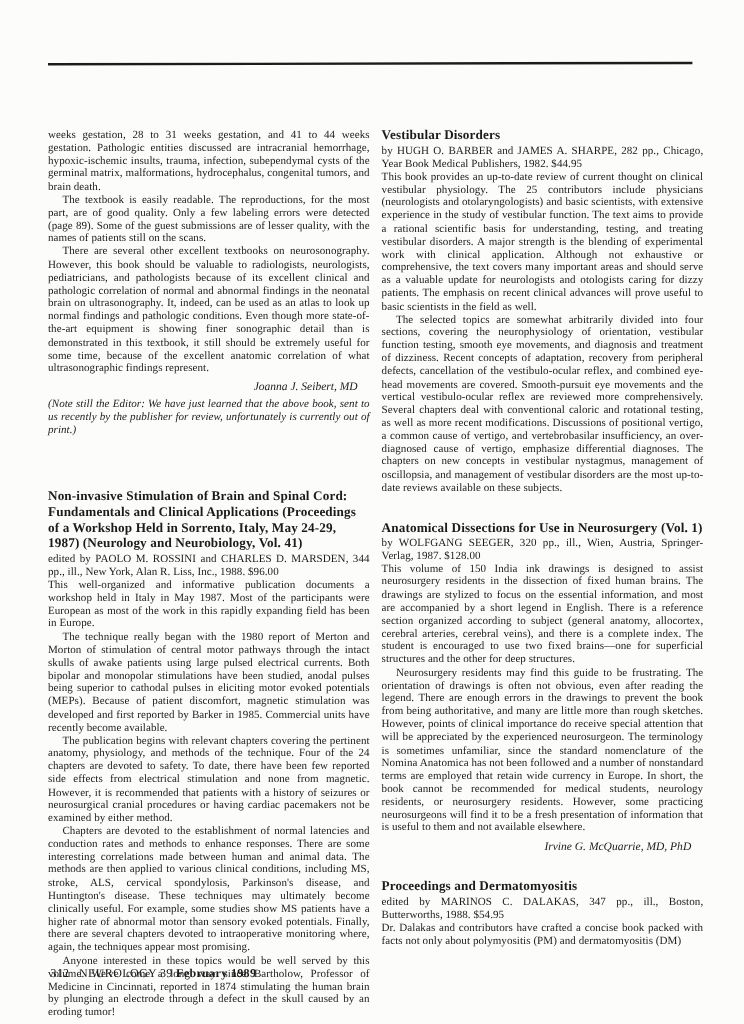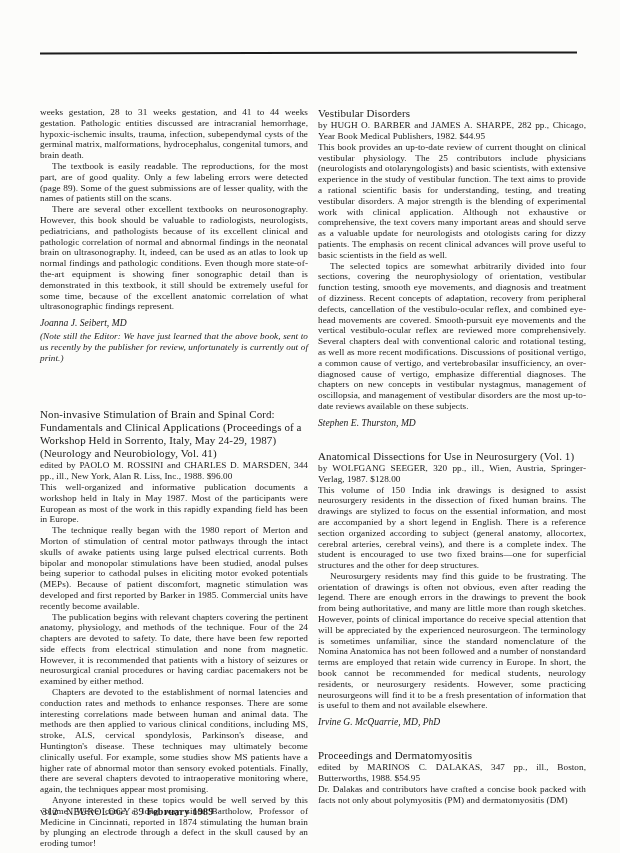--- a/index.html
+++ b/index.html
@@ -20,28 +20,28 @@
     position: absolute; top: 107px; left: 40px; width: 546px;
     display: flex; gap: 10px;
   }
   .col { width: 268px; }
   p.body {
     margin: 0; font-size: 9.2px; line-height: 10.8px;
     text-align: justify; letter-spacing: 0.05px;
   }
   p.indent { text-indent: 12px; }
   .review-title {
-    font-size: 11px; line-height: 13.2px; font-weight: 400;
+    font-size: 11px; line-height: 13.2px; font-weight: 700;
     margin: 0; letter-spacing: 0.1px;
   }
   .byline { margin: 1px 0 0 0; font-size: 9.2px; line-height: 11px; text-align: left; }
   .first-para { margin-top: 11px; }
   .sig {
     margin: 5px 10px 3px 0; font-style: italic; font-size: 9.6px;
-    line-height: 11px; text-align: left;
+    line-height: 11px; text-align: right;
   }
   .editor-note { font-style: italic; margin-top: 11px; }
   .mt-lg { margin-top: 44px; }
   .mt-md { margin-top: 22px; }
   .footer {
     position: absolute; left: 42px; top: 806px;
     font-size: 10px; letter-spacing: 0.3px; white-space: nowrap;
   }
   .footer .pageno { margin-right: 8px; }
   .footer .issue { font-weight: 700; }
@@ -78,21 +78,20 @@
 
     </div>
 
     <div class="col">
 
       <section>
         <h2 class="review-title">Vestibular Disorders</h2>
         <p class="body byline">by HUGH O. BARBER and JAMES A. SHARPE, 282 pp., Chicago, Year Book Medical Publishers, 1982. $44.95</p>
         <p class="body first-para">This book provides an up-to-date review of current thought on clinical vestibular physiology. The 25 contributors include physicians (neurologists and otolaryngologists) and basic scientists, with extensive experience in the study of vestibular function. The text aims to provide a rational scientific basis for understanding, testing, and treating vestibular disorders. A major strength is the blending of experimental work with clinical application. Although not exhaustive or comprehensive, the text covers many important areas and should serve as a valuable update for neurologists and otologists caring for dizzy patients. The emphasis on recent clinical advances will prove useful to basic scientists in the field as well.</p>
         <p class="body indent">The selected topics are somewhat arbitrarily divided into four sections, covering the neurophysiology of orientation, vestibular function testing, smooth eye movements, and diagnosis and treatment of dizziness. Recent concepts of adaptation, recovery from peripheral defects, cancellation of the vestibulo-ocular reflex, and combined eye-head movements are covered. Smooth-pursuit eye movements and the vertical vestibulo-ocular reflex are reviewed more comprehensively. Several chapters deal with conventional caloric and rotational testing, as well as more recent modifications. Discussions of positional vertigo, a common cause of vertigo, and vertebrobasilar insufficiency, an over-diagnosed cause of vertigo, emphasize differential diagnoses. The chapters on new concepts in vestibular nystagmus, management of oscillopsia, and management of vestibular disorders are the most up-to-date reviews available on these subjects.</p>
-        <p class="sig">Stephen E. Thurston, MD</p>
       </section>
 
       <section>
         <h2 class="review-title mt-md">Anatomical Dissections for Use in Neurosurgery (Vol. 1)</h2>
         <p class="body byline">by WOLFGANG SEEGER, 320 pp., ill., Wien, Austria, Springer-Verlag, 1987. $128.00</p>
         <p class="body first-para">This volume of 150 India ink drawings is designed to assist neurosurgery residents in the dissection of fixed human brains. The drawings are stylized to focus on the essential information, and most are accompanied by a short legend in English. There is a reference section organized according to subject (general anatomy, allocortex, cerebral arteries, cerebral veins), and there is a complete index. The student is encouraged to use two fixed brains—one for superficial structures and the other for deep structures.</p>
         <p class="body indent">Neurosurgery residents may find this guide to be frustrating. The orientation of drawings is often not obvious, even after reading the legend. There are enough errors in the drawings to prevent the book from being authoritative, and many are little more than rough sketches. However, points of clinical importance do receive special attention that will be appreciated by the experienced neurosurgeon. The terminology is sometimes unfamiliar, since the standard nomenclature of the Nomina Anatomica has not been followed and a number of nonstandard terms are employed that retain wide currency in Europe. In short, the book cannot be recommended for medical students, neurology residents, or neurosurgery residents. However, some practicing neurosurgeons will find it to be a fresh presentation of information that is useful to them and not available elsewhere.</p>
         <p class="sig">Irvine G. McQuarrie, MD, PhD</p>
       </section>
 

